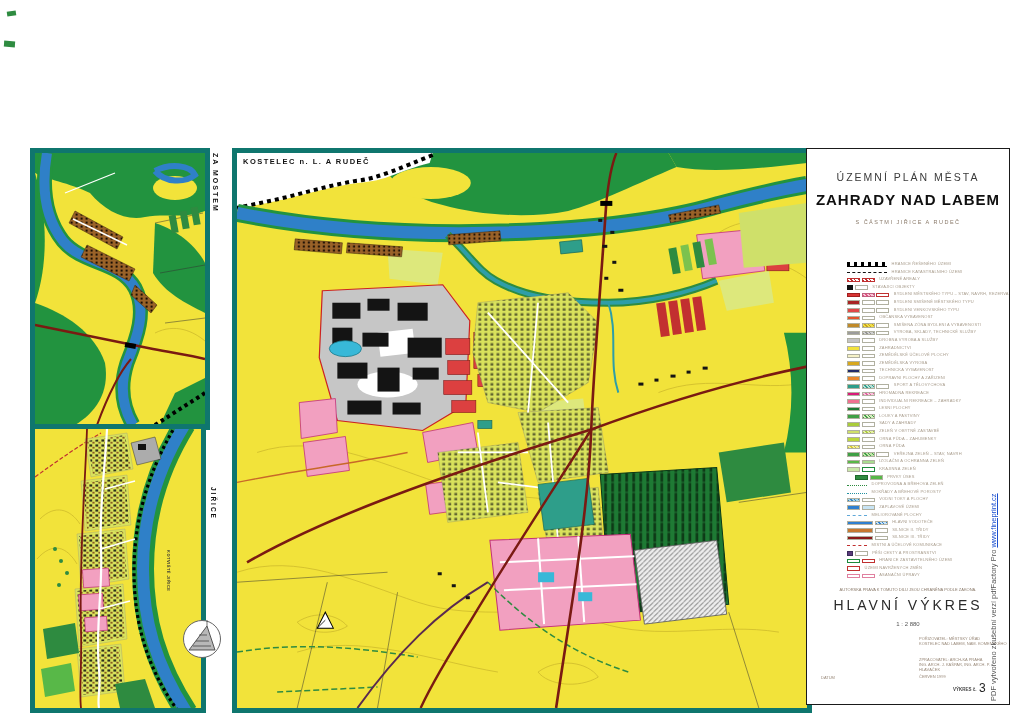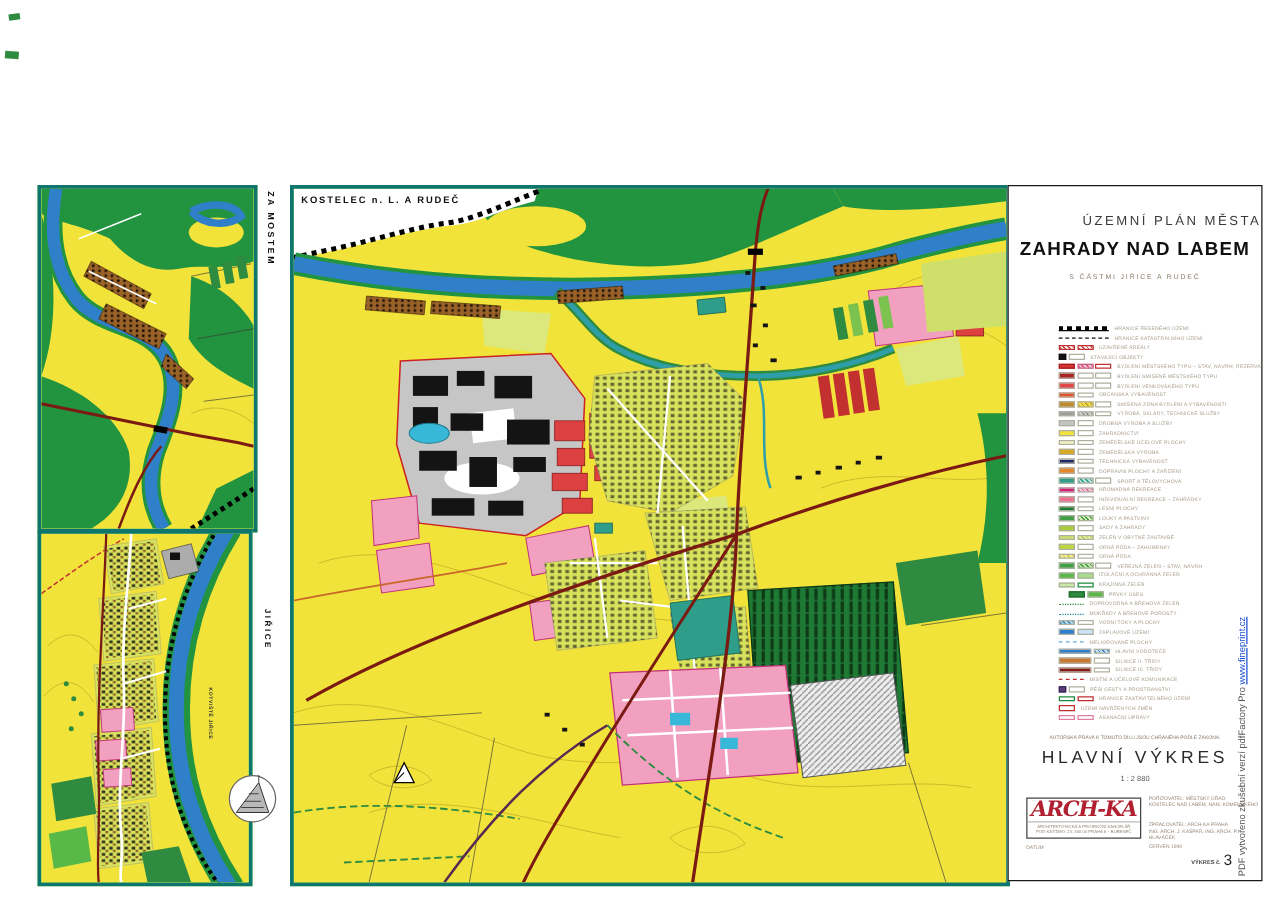--- a/index.html
+++ b/index.html
@@ -1,29 +1,29 @@
 <!DOCTYPE html>
 <html><head>
 <meta charset="utf-8">
 <style>
   html,body{margin:0;padding:0;background:#ffffff;width:1024px;height:724px;overflow:hidden;
     font-family:"Liberation Sans", sans-serif;}
   .abs{position:absolute;}
   #page{position:relative;width:1024px;height:724px;background:#fff;}
 
   
-  .mapbox{position:absolute;border:3px solid #0f766e;overflow:hidden;background:#bef264;}
+  .mapbox{position:absolute;border:5px solid #0f766e;overflow:hidden;background:#eab308;}
   .panel{position:absolute;border:1px solid #1a1a1a;background:#fff;}
 
   .vlabel{position:absolute;writing-mode:vertical-rl;font-weight:bold;color:#111;
     letter-spacing:2px;font-size:7px;}
   .maplabel{position:absolute;font-weight:bold;font-size:7.5px;color:#111;letter-spacing:1.5px;}
 
   
-  .supertitle{position:absolute;left:0;right:0;text-align:right;font-size:10.5px;
+  .supertitle{position:absolute;left:0;right:0;text-align:center;font-size:10.5px;
     letter-spacing:2px;color:#3a3a3a;}
   .maintitle{position:absolute;left:0;right:0;text-align:center;font-size:15px;
     font-weight:bold;color:#101010;letter-spacing:1px;}
   .subtitle{position:absolute;left:0;right:0;text-align:center;font-size:5.5px;
     color:#8a7a6a;letter-spacing:1.5px;}
   .copyright{position:absolute;left:0;right:0;text-align:center;font-size:4px;color:#8a7a6a;}
   .drawtitle{position:absolute;left:0;right:0;text-align:center;font-size:14px;
     letter-spacing:3px;color:#2a2a2a;}
   .scale{position:absolute;left:0;right:0;text-align:center;font-size:6px;color:#555;}
 
@@ -449,27 +449,20 @@
         <div class="leg-row"><span class="leg-sw"><span class="sw mark" style="background: rgb(90, 58, 122); border-color: rgb(58, 42, 90);"></span><span class="sw" style="background: rgb(255, 255, 255);"></span></span><span class="leg-label">PĚŠÍ CESTY A PROSTRANSTVÍ</span></div>
         <div class="leg-row"><span class="leg-sw"><span class="sw" style="background: rgb(255, 255, 255); border-color: rgb(30, 138, 60); border-width: 1.5px;"></span><span class="sw" style="background: rgb(255, 255, 255); border-color: rgb(192, 48, 48); border-width: 1.5px;"></span></span><span class="leg-label">HRANICE ZASTAVITELNÉHO ÚZEMÍ</span></div>
         <div class="leg-row"><span class="leg-sw"><span class="sw" style="background: rgb(255, 255, 255); border-color: rgb(192, 48, 48);"></span></span><span class="leg-label">ÚZEMÍ NAVRŽENÝCH ZMĚN</span></div>
         <div class="leg-row"><span class="leg-sw"><span class="sw" style="background: rgb(255, 255, 255); border-color: rgb(224, 128, 160);"></span><span class="sw" style="background: rgb(255, 255, 255); border-color: rgb(224, 128, 160);"></span></span><span class="leg-label">ASANAČNÍ ÚPRAVY</span></div>
       </div>
 
     <div class="copyright" style="top:438px;">AUTORSKÁ PRÁVA K TOMUTO DÍLU JSOU CHRÁNĚNA PODLE ZÁKONA.</div>
     <div class="drawtitle" style="top:448px;">HLAVNÍ VÝKRES</div>
     <div class="scale" style="top:472px;">1 : 2 880</div>
 
-    <div class="logobox" style="left:14px;top:489px;width:90px;height:31px;">
-      <div class="logotext">ARCH-KA</div>
-      <div class="logoaddr">
-        <span>ARCHITEKTONICKÁ A PROJEKČNÍ KANCELÁŘ</span><br>
-        <span>POD KAŠTANY 23, 160 00 PRAHA 6 – BUBENEČ</span>
-      </div>
-    </div>
     <div class="info" style="left:14px;top:526px;">DATUM</div>
 
     <div class="info" style="left:112px;top:487px;">
       <span>POŘIZOVATEL: MĚSTSKÝ ÚŘAD</span><br><span>KOSTELEC NAD LABEM, NÁM. KOMENSKÉHO</span>
     </div>
     <div class="info" style="left:112px;top:508px;">
       <span>ZPRACOVATEL: ARCH-KA PRAHA</span><br><span>ING. ARCH. J. KAŠPAR, ING. ARCH. P. HLAVÁČEK</span>
     </div>
     <div class="info" style="left:112px;top:525px;">
       <span>ČERVEN 1999</span>

